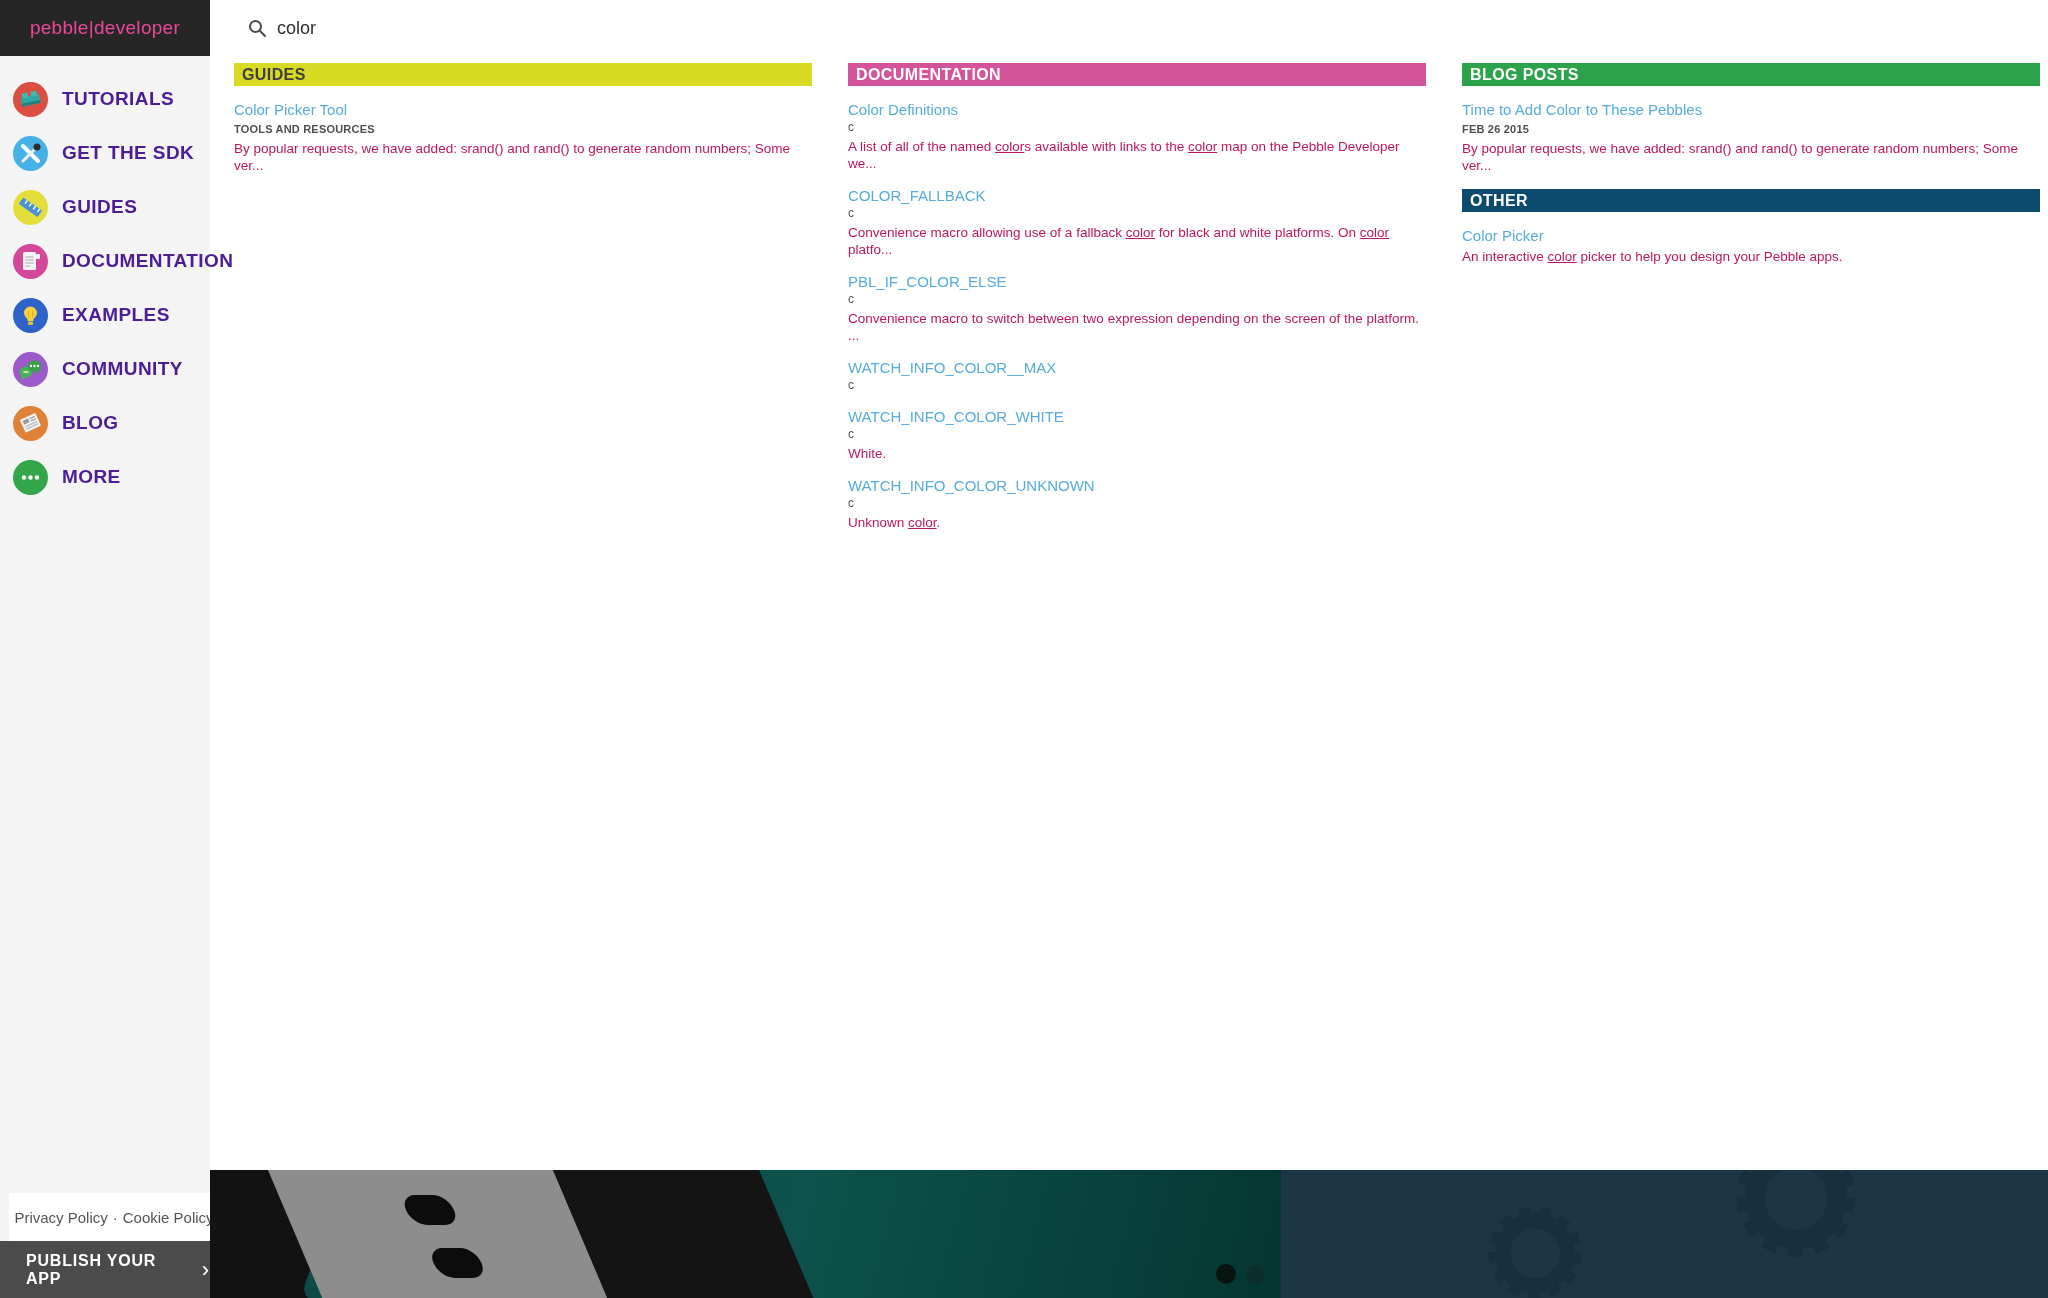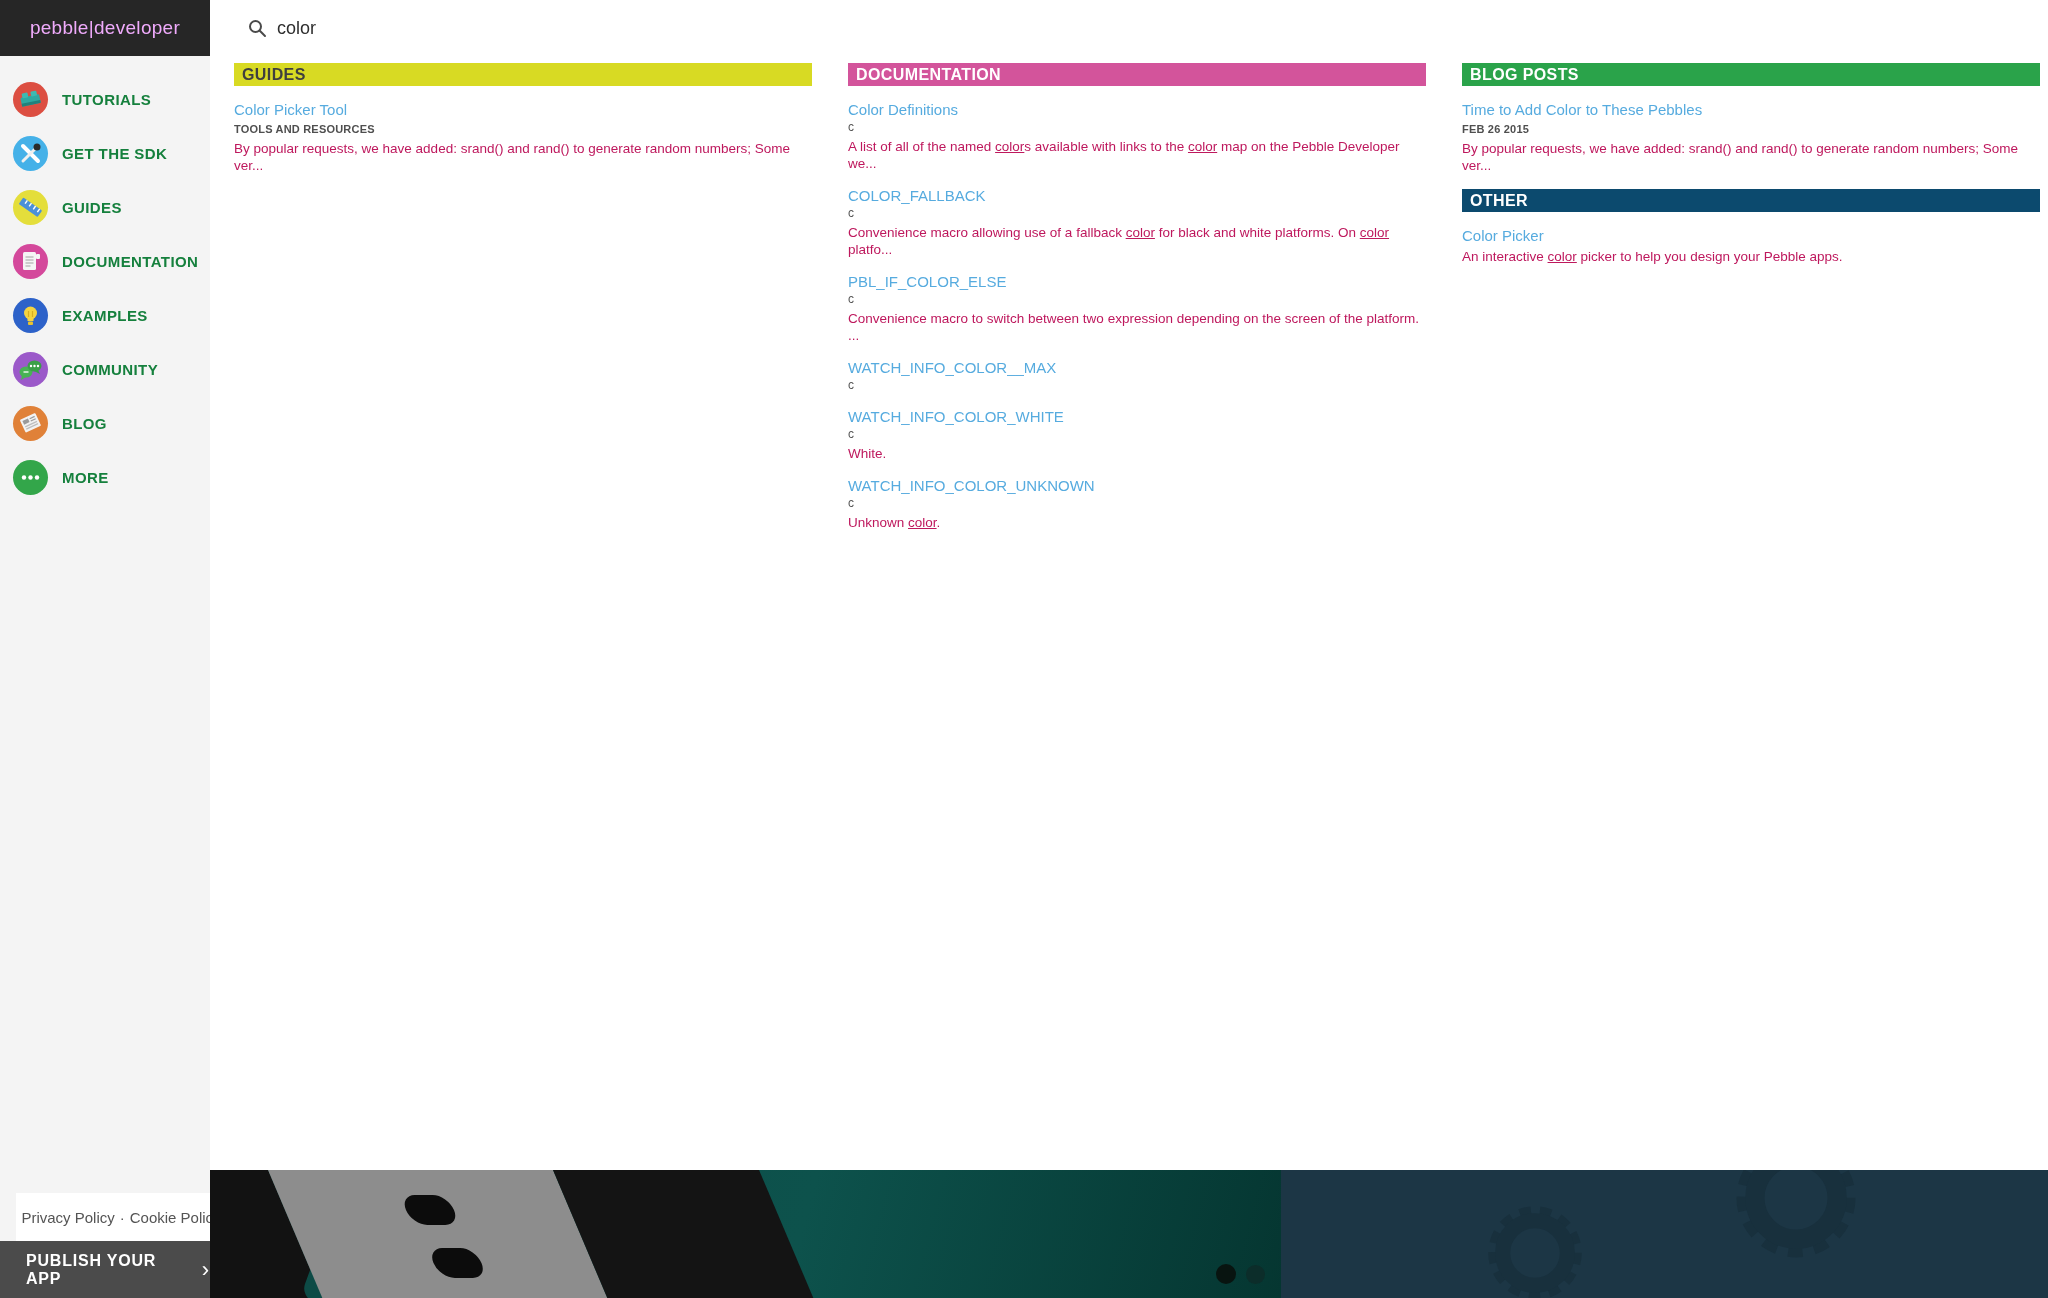--- a/index.html
+++ b/index.html
@@ -1,29 +1,29 @@
 <!DOCTYPE html>
 <html><head>
 <meta charset="utf-8">
 <style>
   * { margin:0; padding:0; box-sizing:border-box; }
   html,body { width:2048px; height:1298px; overflow:hidden; background:#ffffff;
               font-family:"Liberation Sans", sans-serif; }
 
   
   .sidebar { position:absolute; left:0; top:0; width:210px; height:1298px; background:#f4f4f4; }
-  .logo-bar { height:56px; background:#262626; color:#f0abfc; display:flex; align-items:center;
+  .logo-bar { height:56px; background:#262626; color:#ec4899; display:flex; align-items:center;
               justify-content:center; font-size:19px; letter-spacing:0.3px; cursor:pointer; }
   .nav { padding-top:16px; }
   .nav-item { display:flex; align-items:center; height:54px; padding-left:13px; cursor:pointer; }
   .nav-icon { width:35px; height:35px; border-radius:50%; margin-right:14px; flex:0 0 35px;
               display:flex; align-items:center; justify-content:center; }
-  .nav-label { font-size:15px; font-weight:bold; color:#15803d; letter-spacing:0.4px; }
-
-  .privacy { position:absolute; bottom:57px; left:16px; width:210px; height:48px; background:#fff;
+  .nav-label { font-size:19px; font-weight:bold; color:#4c1d95; letter-spacing:0.4px; }
+
+  .privacy { position:absolute; bottom:57px; left:9px; width:210px; height:48px; background:#fff;
              display:flex; align-items:center; justify-content:center; font-size:15px; color:#545454; }
   .privacy a { color:#545454; text-decoration:none; cursor:pointer; }
   .privacy .sep { margin:0 5px; }
   .publish { position:absolute; bottom:0; left:0; width:210px; height:57px; background:#4b4b4b;
              color:#fff; display:flex; align-items:center; padding-left:26px; font-size:16px;
              font-weight:bold; letter-spacing:0.8px; cursor:pointer; }
   .publish .chev { margin-left:12px; font-size:22px; font-weight:normal; line-height:1; }
 
   
   .main { position:absolute; left:217px; top:0; width:1838px; }

